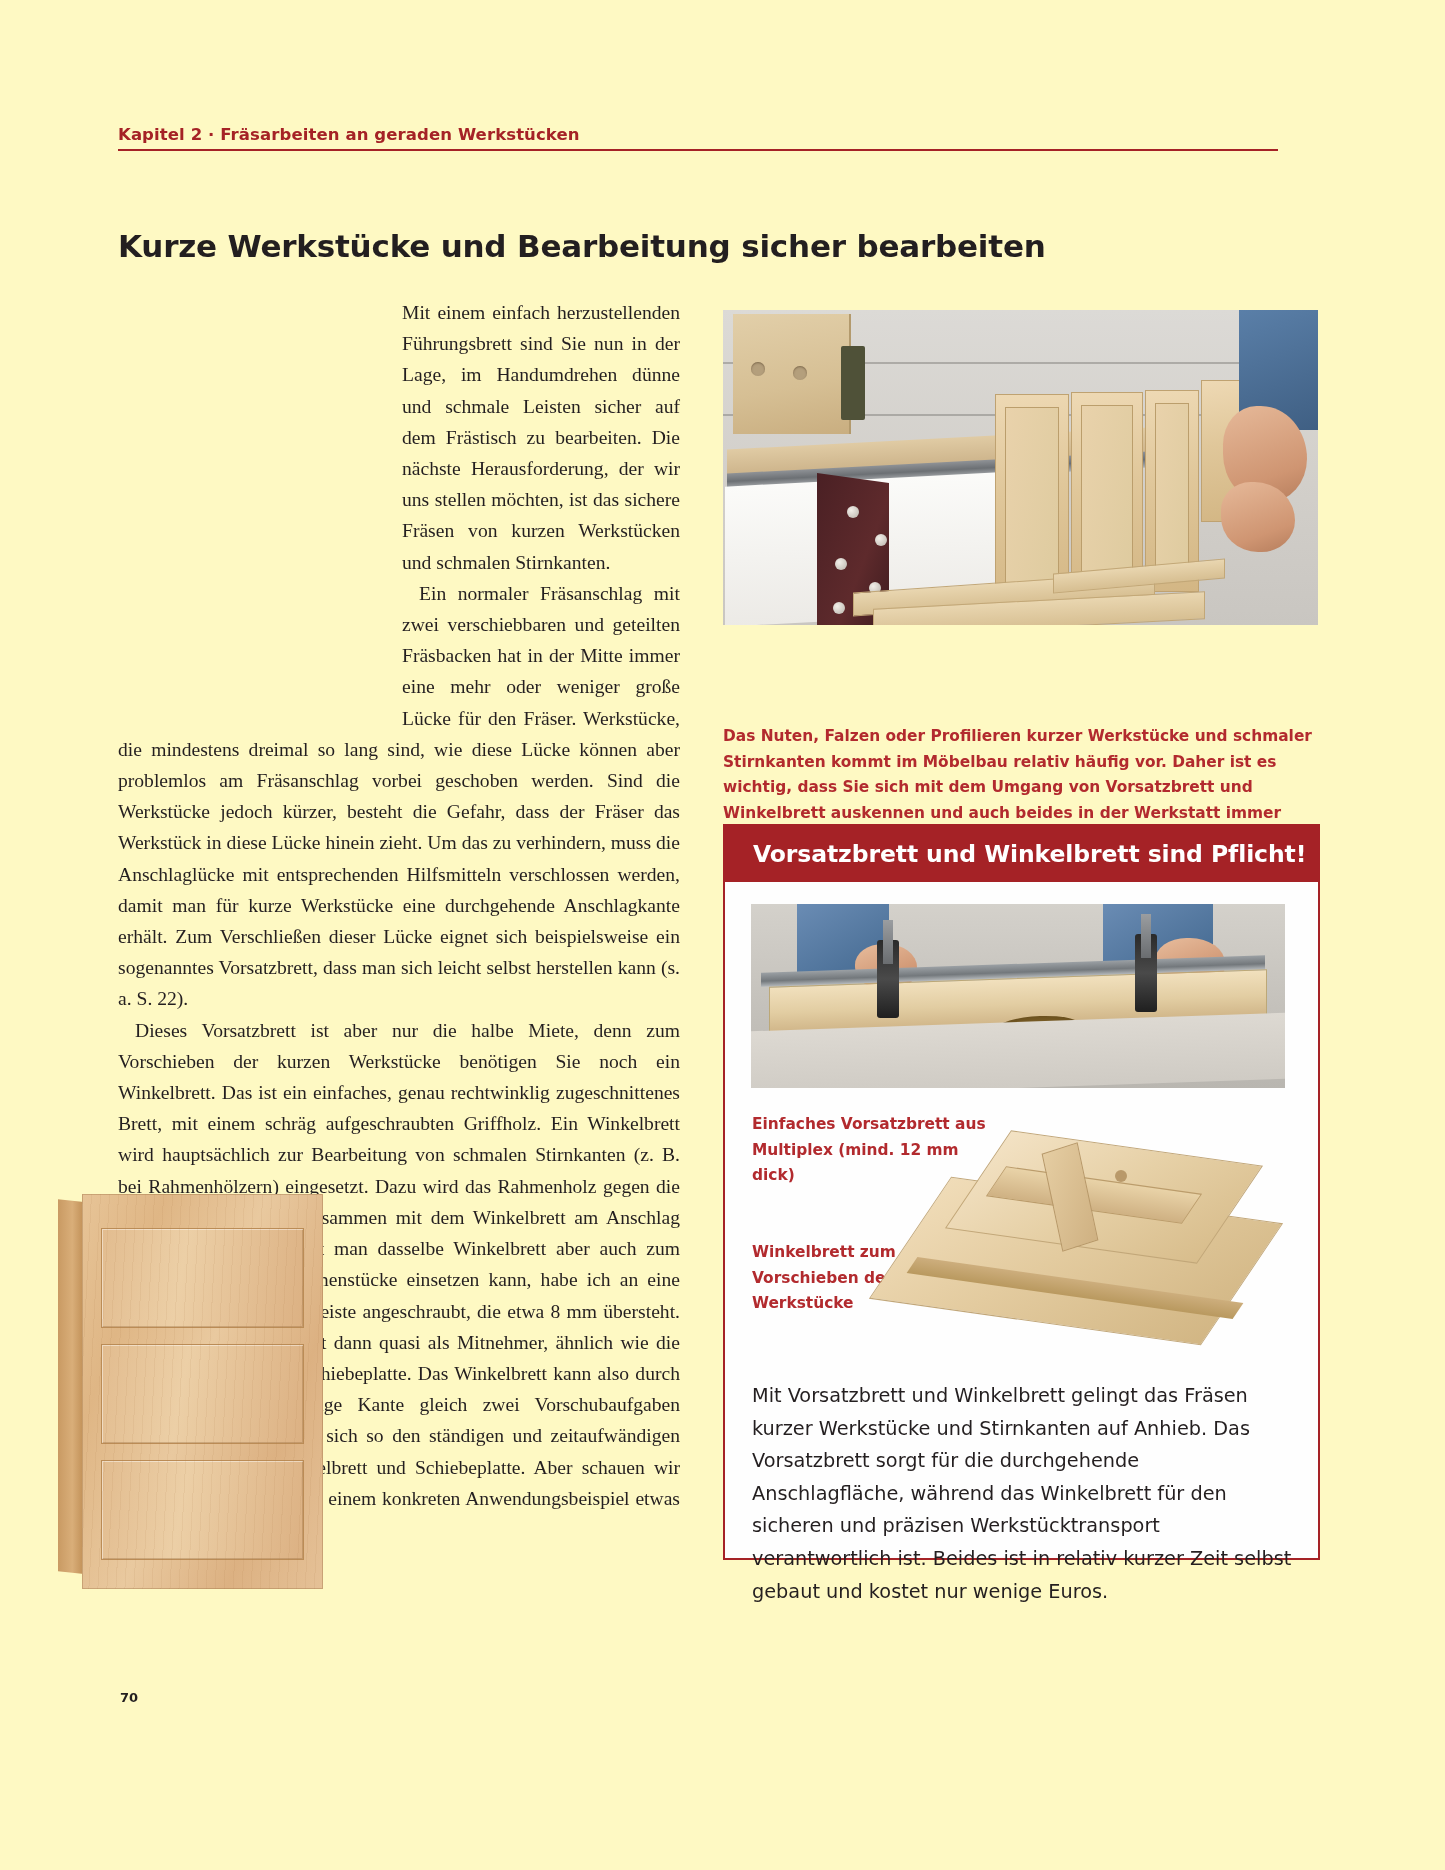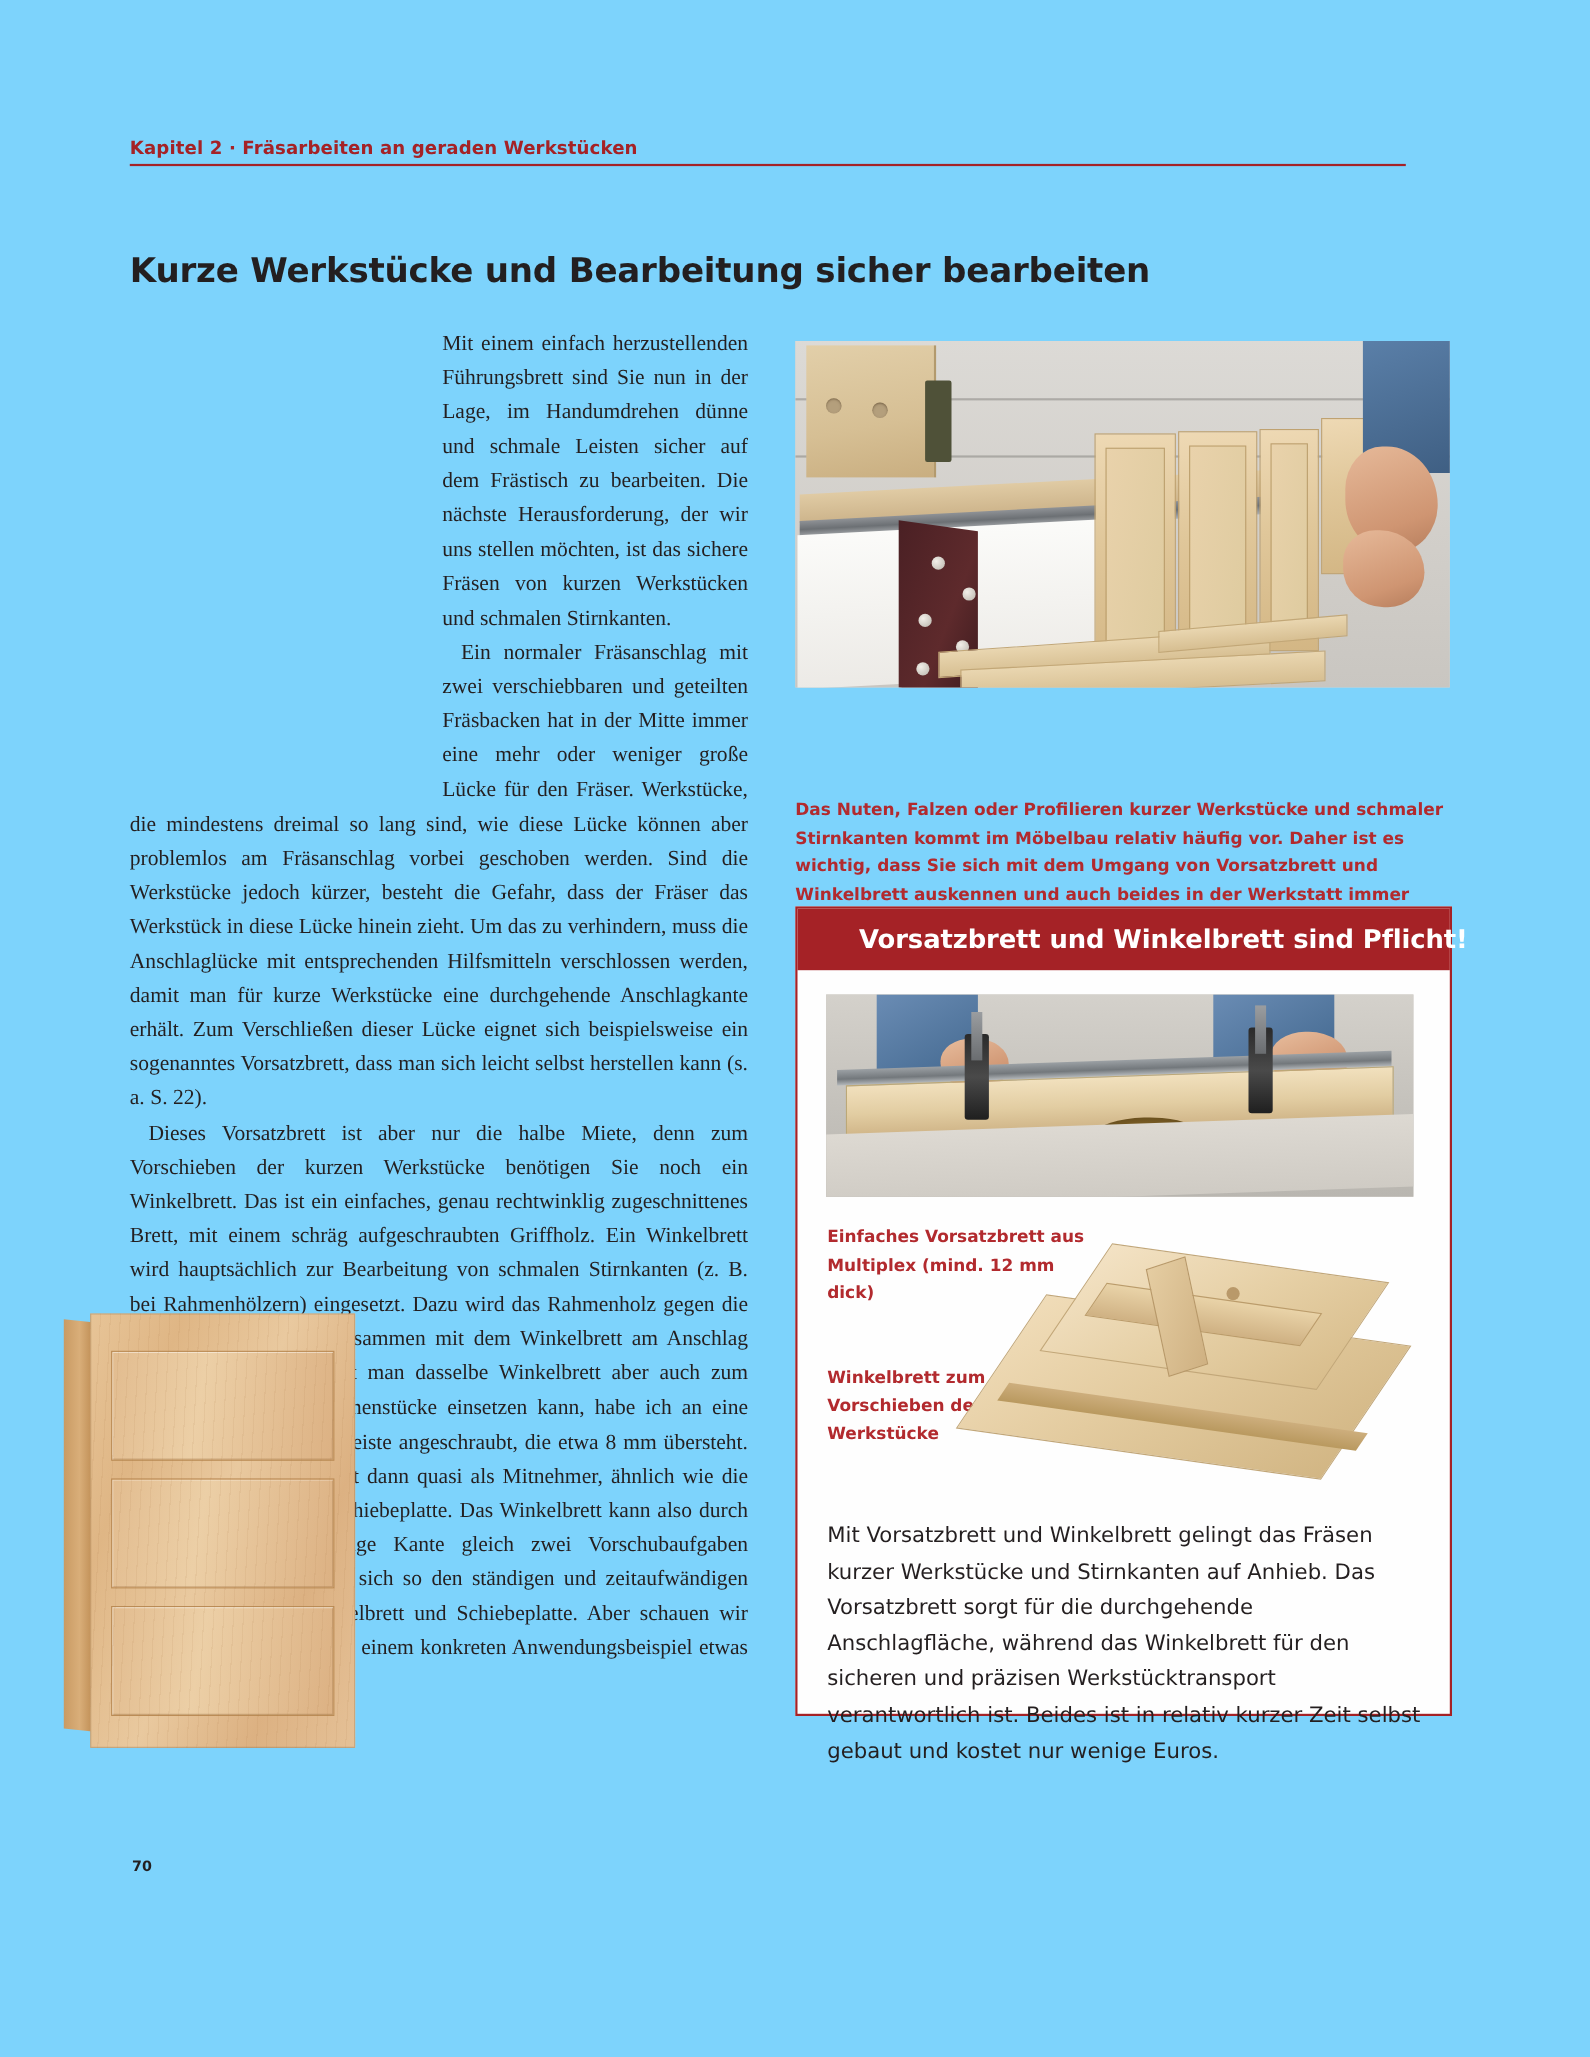--- a/index.html
+++ b/index.html
@@ -10,21 +10,21 @@
   body {
     width: 1445px;
     height: 1870px;
     position: relative;
     font-family: "Liberation Serif", serif;
     overflow: hidden;
   }
   .page {
     position: absolute;
     inset: 0;
-    background: #7dd3fc;
+    background: #fef9c3;
   }
 
   
   .running-head {
     position: absolute;
     left: 118px;
     top: 125px;
     width: 1200px;
   }
   .running-head .rh-text {
@@ -272,21 +272,20 @@
     padding-left: 28px;
     box-sizing: border-box;
   }
   .info-box-header .ib-title {
     font-family: "DejaVu Sans", sans-serif;
     font-weight: 700;
     font-size: 23.5px;
     color: #ffffff;
     letter-spacing: -.1px;
     white-space: nowrap;
-    margin-left: 28px;
   }
   .info-box-inner {
     padding: 22px 26px 0 26px;
   }
 
   
   .photo-box {
     position: relative;
     width: 534px;
     height: 184px;

